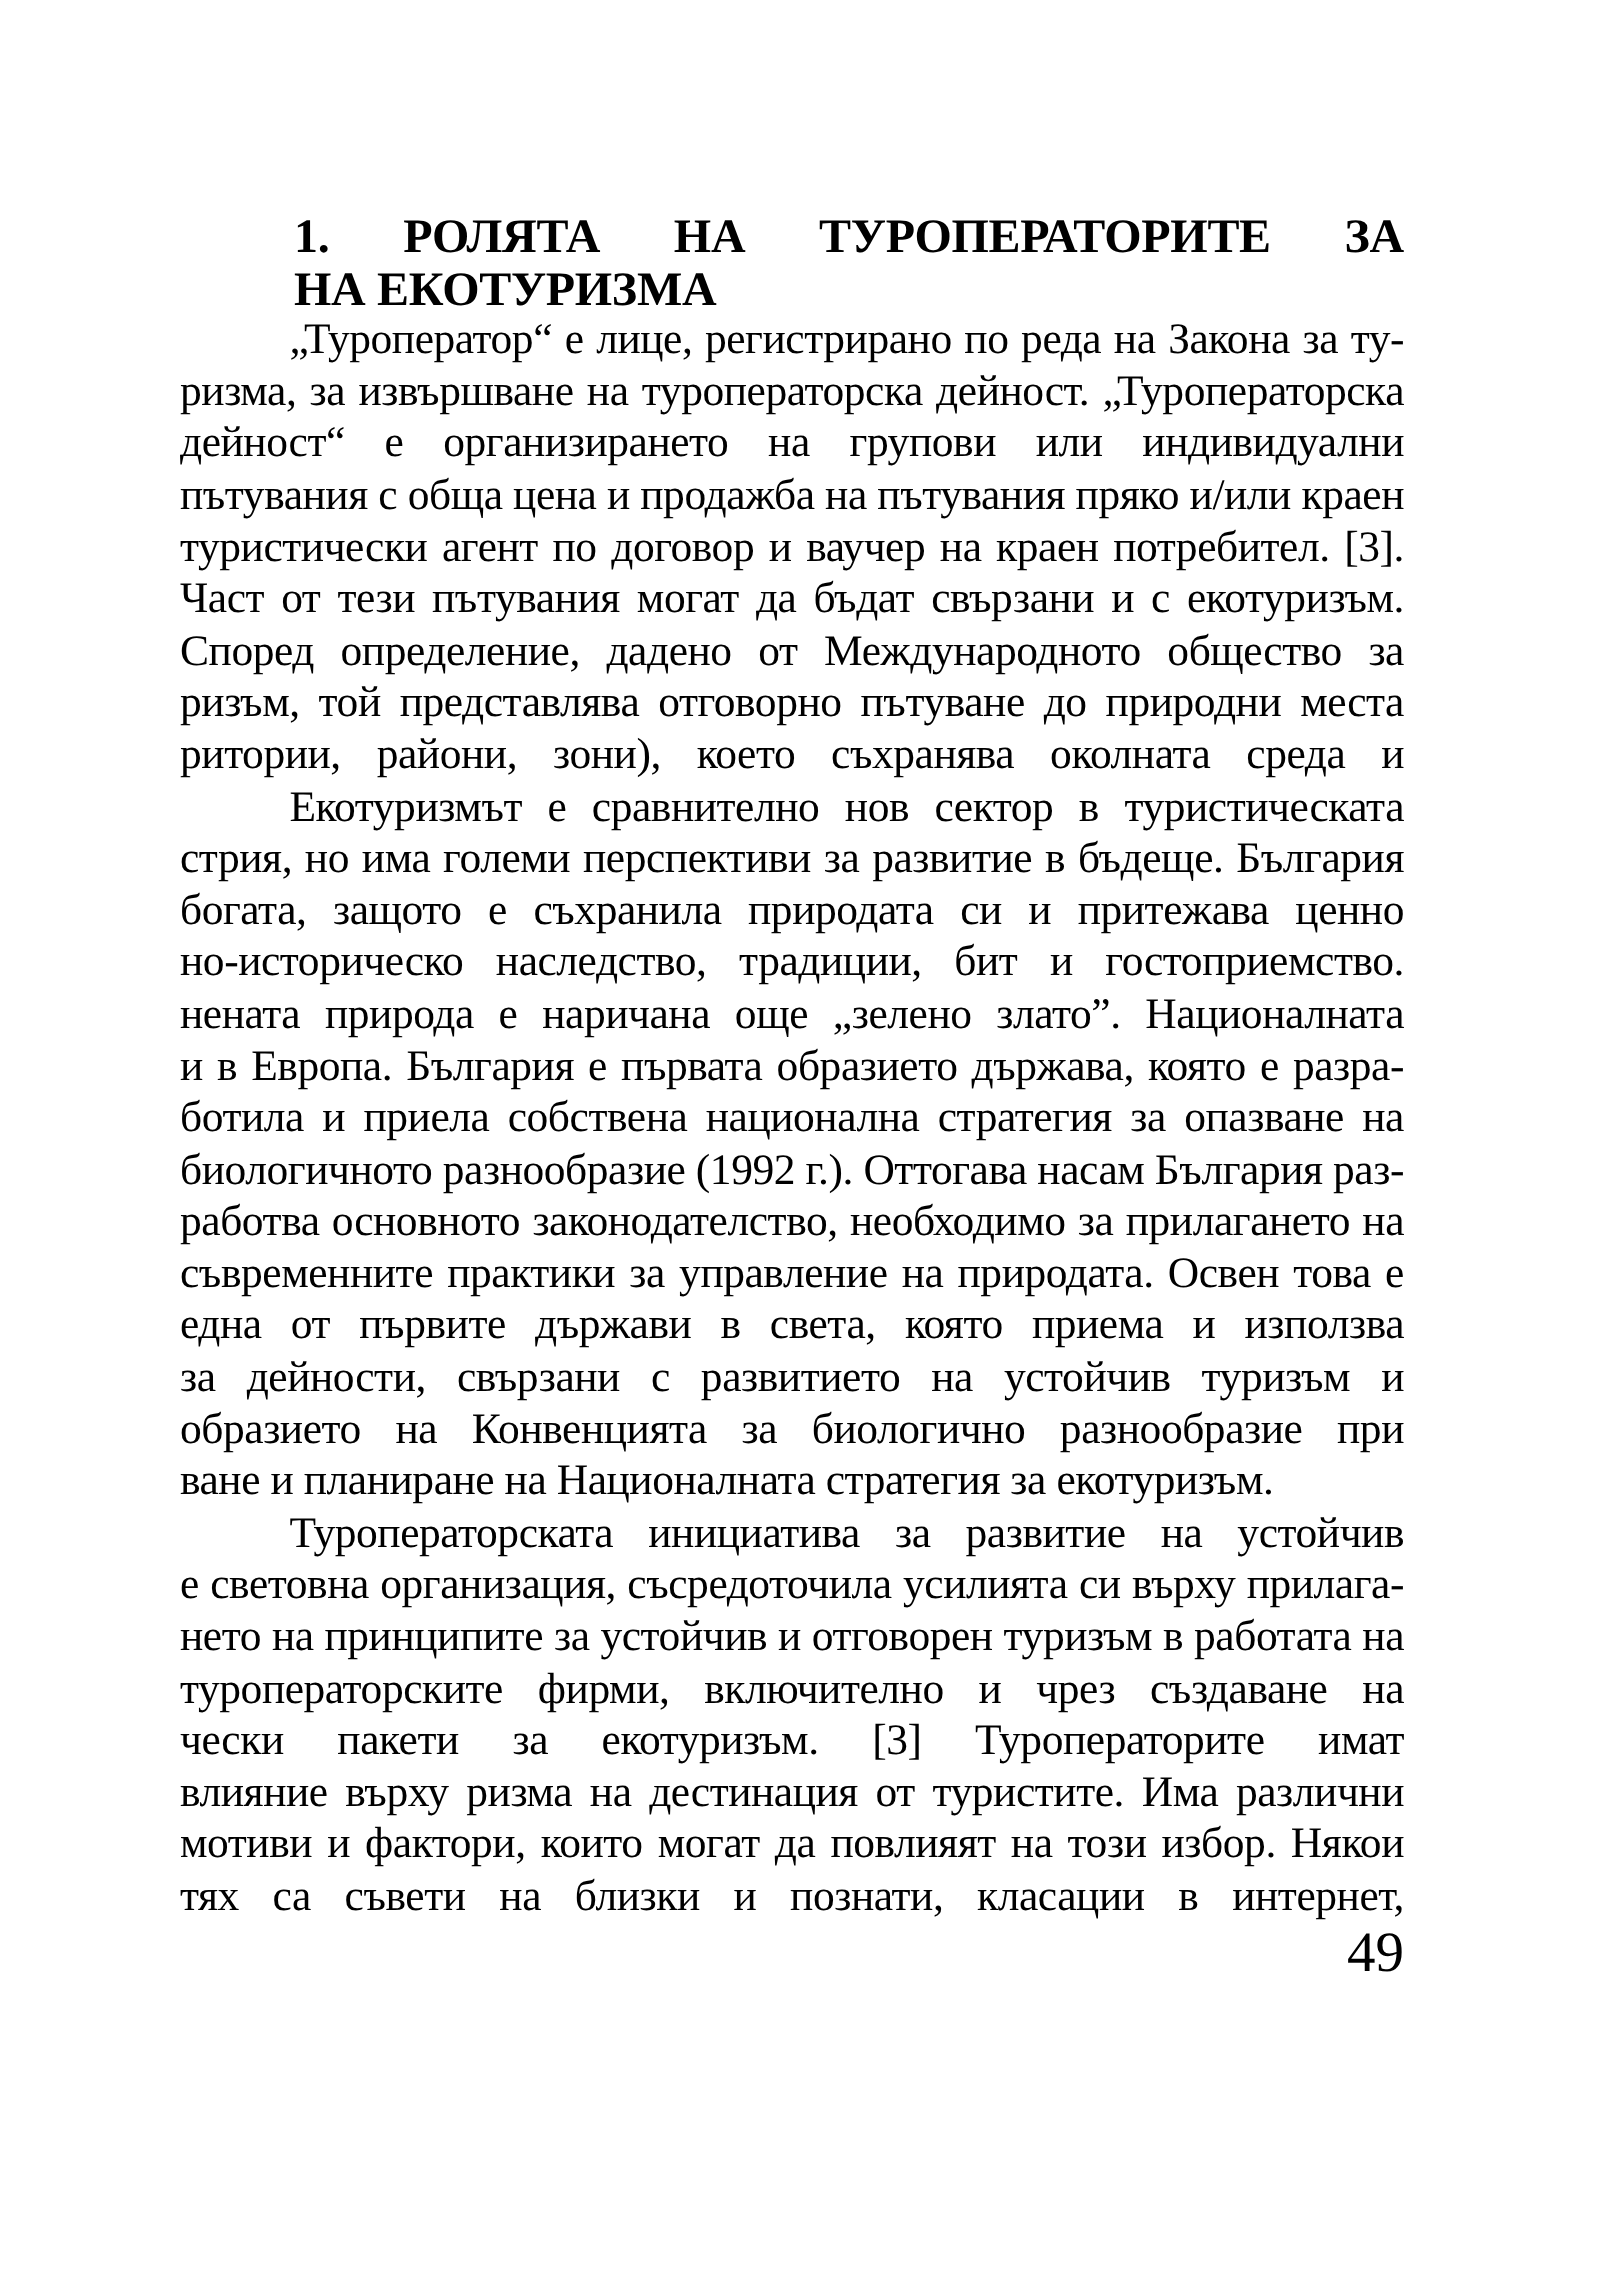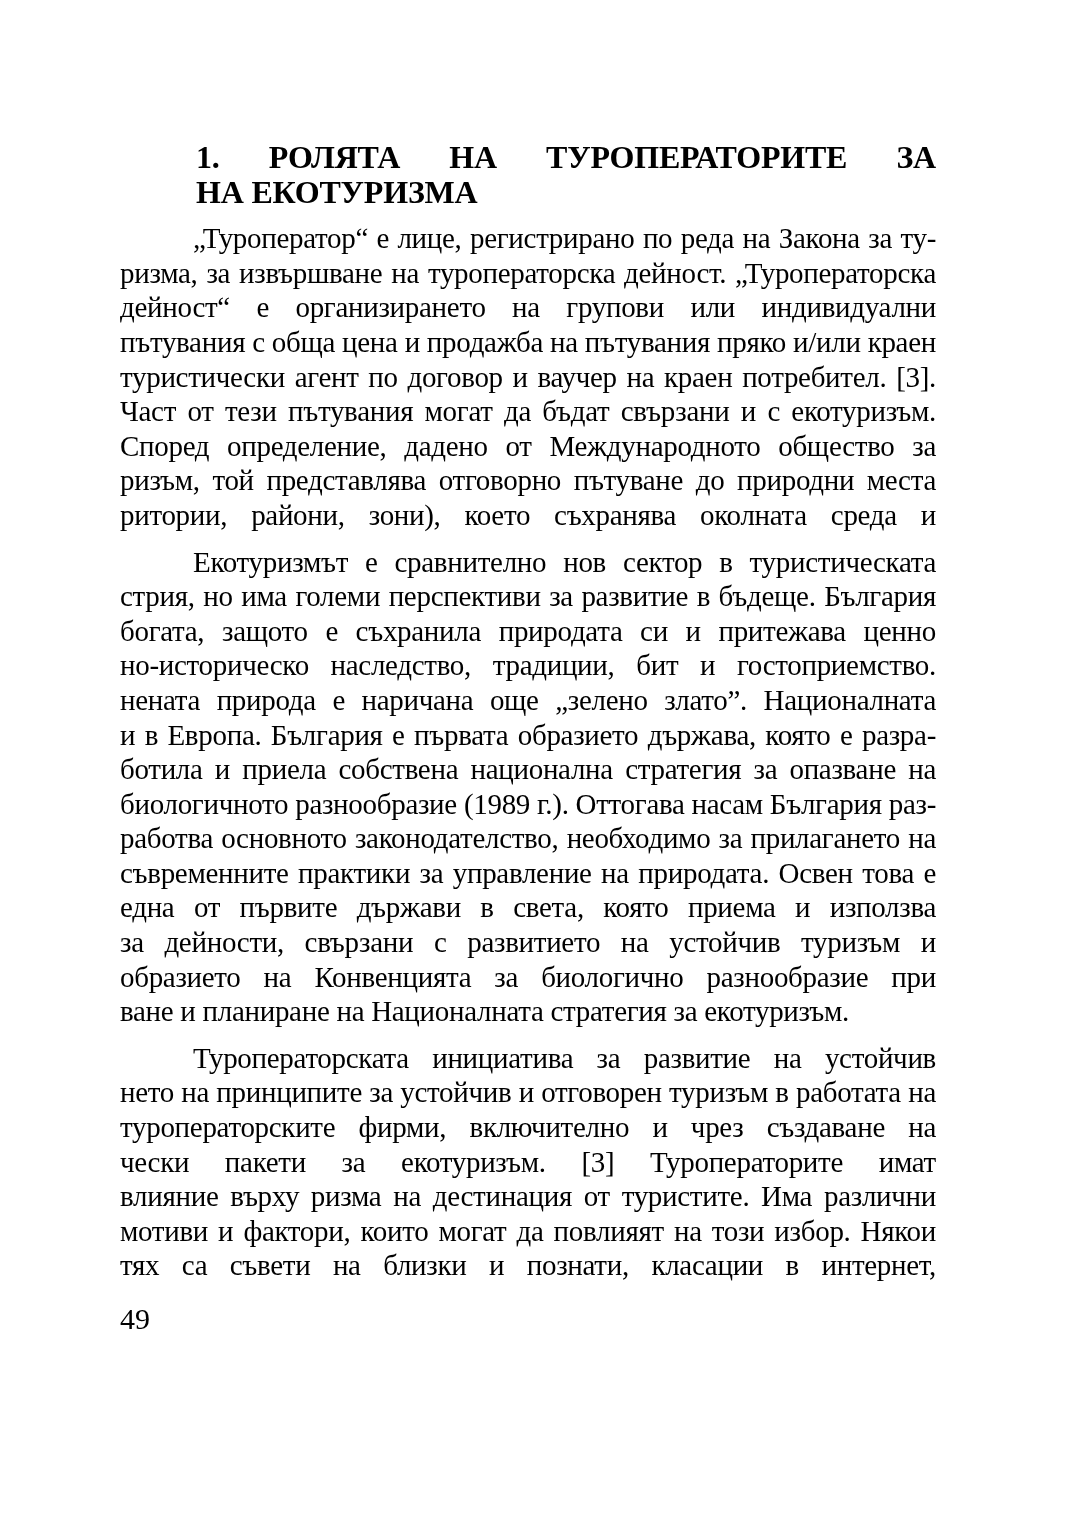--- a/index.html
+++ b/index.html
@@ -38,30 +38,29 @@
     font-size: 32px;
     font-weight: bold;
     letter-spacing: -0.2px;
   }
   .heading {
     margin-left: 76px;
     width: 740px;
   }
   .ln.indent {
     text-indent: 73px;
-    margin-top: 12px;
   }
   .ln.end {
     text-align-last: left;
   }
   .page-number {
-    margin-top: 16px;
+    margin-top: 0;
     width: 100%;
-    text-align: left;
-    font-size: 30px;
+    text-align: right;
+    font-size: 38px;
     line-height: 40px;
   }
 </style>
 </head>
 <body>
 
 <div class="page">
   <div class="content">
 
     <div class="heading">
@@ -82,31 +81,32 @@
     </div>
 
     <div class="para">
       <div class="ln indent">Екотуризмът е сравнително нов сектор в туристическата инду-</div>
       <div class="ln">стрия, но има големи перспективи за развитие в бъдеще. България е</div>
       <div class="ln">богата, защото е съхранила природата си и притежава ценно култур-</div>
       <div class="ln">но-историческо наследство, традиции, бит и гостоприемство. Съхра-</div>
       <div class="ln">нената природа е наричана още „зелено злато”. Националната страте-</div>
       <div class="ln">и в Европа. България е първата образието държава, която е разра-</div>
       <div class="ln">ботила и приела собствена национална стратегия за опазване на</div>
-      <div class="ln">биологичното разнообразие (1989 г.). Оттогава насам България раз-</div>
+      <div class="ln">биологичното разнообразие (1992 г.). Оттогава насам България раз-</div>
       <div class="ln">работва основното законодателство, необходимо за прилагането на</div>
       <div class="ln">съвременните практики за управление на природата. Освен това е и</div>
       <div class="ln">една от първите държави в света, която приема и използва Насоките</div>
       <div class="ln">за дейности, свързани с развитието на устойчив туризъм и биоразно-</div>
       <div class="ln">образието на Конвенцията за биологично разнообразие при разработ-</div>
       <div class="ln end">ване и планиране на Националната стратегия за екотуризъм.</div>
     </div>
 
     <div class="para">
       <div class="ln indent">Туроператорската инициатива за развитие на устойчив туризъм</div>
+      <div class="ln">е световна организация, съсредоточила усилията си върху прилага-</div>
       <div class="ln">нето на принципите за устойчив и отговорен туризъм в работата на</div>
       <div class="ln">туроператорските фирми, включително и чрез създаване на туристи-</div>
       <div class="ln">чески пакети за екотуризъм. [3] Туроператорите имат изключително</div>
       <div class="ln">влияние върху ризма на дестинация от туристите. Има различни</div>
       <div class="ln">мотиви и фактори, които могат да повлияят на този избор. Някои от</div>
       <div class="ln">тях са съвети на близки и познати, класации в интернет, достъпността</div>
     </div>
 
     <div class="page-number">49</div>
 

